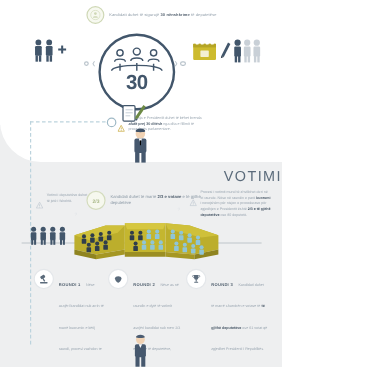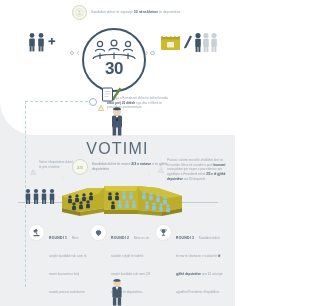--- a/index.html
+++ b/index.html
@@ -95,22 +95,22 @@
     display:flex;gap:3px;align-items:flex-start;z-index:6;
   }
   .warn-tri{flex:0 0 auto;margin-top:.5px;}
   .pres-text{font-size:3.1px;line-height:1.5;color:#9aa6b1;}
   .pres-text b{color:#4f5e6d;font-weight:bold;}
 
   .pres-figure{position:absolute;left:106px;top:106px;width:22px;height:30px;z-index:6;}
 
   
   .votimi-title{
-    position:absolute;left:0;right:0;top:140px;text-align:center;
-    font-size:16px;letter-spacing:1.2px;color:#5b6b7b;z-index:5;
+    position:absolute;left:0;right:0;top:140px;text-align:right;
+    font-size:12px;letter-spacing:1.2px;color:#5b6b7b;z-index:5;
   }
   .vot-note{
     position:absolute;left:72px;top:159px;width:112px;
     display:flex;gap:4px;align-items:center;z-index:5;
   }
   .vn-badge{
     width:14px;height:14px;border-radius:50%;
     border:1px solid #d4dcbe;background:#f6f8ee;
     display:flex;align-items:center;justify-content:center;flex:0 0 auto;
     font-size:4.2px;color:#aab98a;font-weight:bold;

